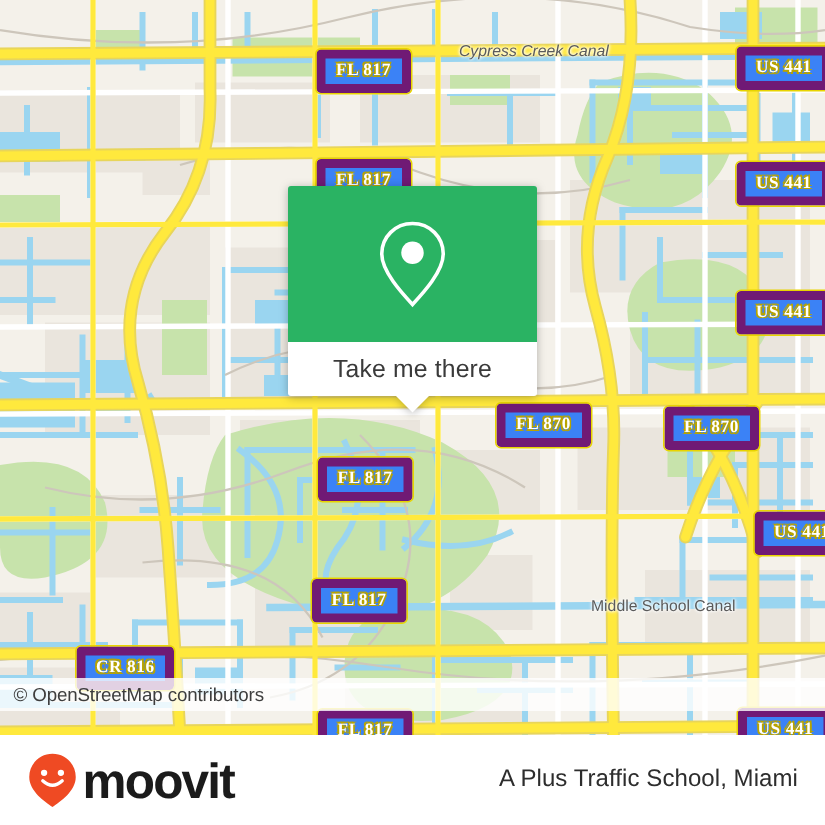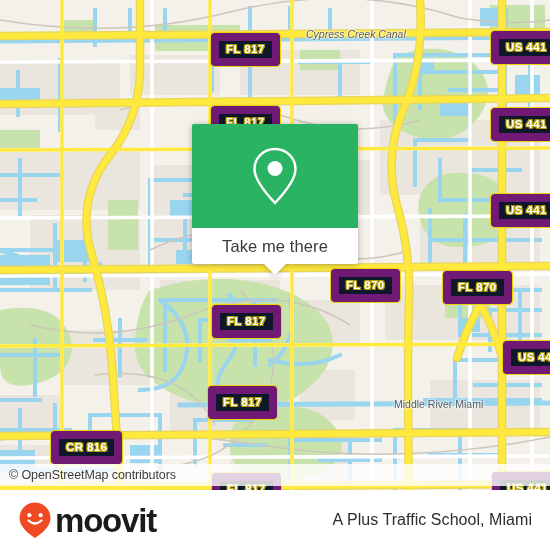--- a/index.html
+++ b/index.html
@@ -29,21 +29,21 @@
     height: 490px;
     overflow: hidden;
     background: #f4f1ea;
   }
   #map svg { display:block; }
 
   
   .attribution {
     position: absolute;
     left: 0;
-    bottom: 4px;
+    bottom: 16px;
     width: 550px;
     height: 22px;
     line-height: 22px;
     background: rgba(255,255,255,0.80);
     color: #3d3d3d;
     font-size: 12.5px;
     padding-left: 9px;
     box-sizing: border-box;
     letter-spacing: -0.1px;
     z-index: 40;
@@ -120,35 +120,36 @@
     font-size: 33px;
     font-weight: bold;
     color: #1b1b1b;
     letter-spacing: -1.2px;
     line-height: 1;
   }
 
   
   .shield {
     position: absolute;
-    background: #0f172a;
-    border: 8px solid #701a75;
+    background: #3b82f6;
+    border: 6px solid #701a75;
     outline: 1px solid #e8d400;
     border-radius: 3px;
     color: #ffffff;
     font-size: 11.5px;
     font-weight: bold;
     letter-spacing: 0.4px;
     padding: 1.5px 7px 2px 7px;
     white-space: nowrap;
     text-shadow:
       -1.1px -1.1px 0 #b9a400, 1.1px -1.1px 0 #b9a400,
       -1.1px  1.1px 0 #b9a400, 1.1px  1.1px 0 #b9a400;
     z-index: 30;
     line-height: 13px;
+    font-family: Liberation Serif, serif;
   }
   .maplabel {
     position: absolute;
     color: #5a5a5a;
     font-size: 10.5px;
     white-space: nowrap;
     z-index: 25;
     text-shadow: 0 0 2px #fff, 0 0 2px #fff, 0 0 3px #fff;
   }
 </style>
@@ -382,21 +383,21 @@
       <g stroke="#ffe93d" stroke-width="3.5" fill="none">
         <path d="M0 150 L550 148"></path>
         <path d="M210 0 L210 490"></path>
         <path d="M292 0 L292 490"></path>
         <path d="M62 0 L62 490"></path>
         <path d="M0 346 L550 344"></path>
       </g>
     </svg>
 
     <div class="maplabel" style="left:306px; top:28px;font-style:italic;">Cypress Creek Canal</div>
-    <div class="maplabel" style="left:394px; top:398px;">Middle River Miami</div>
+    <div class="maplabel" style="left:394px; top:398px;">Middle School Canal</div>
 
     <div class="shield" style="left:211px; top:33px;">FL 817</div>
     <div class="shield" style="left:491px; top:31px;">US 441</div>
     <div class="shield" style="left:211px; top:106px;">FL 817</div>
     <div class="shield" style="left:491px; top:108px;">US 441</div>
     <div class="shield" style="left:491px; top:194px;">US 441</div>
     <div class="shield" style="left:331px; top:269px;">FL 870</div>
     <div class="shield" style="left:443px; top:271px;">FL 870</div>
     <div class="shield" style="left:212px; top:305px;">FL 817</div>
     <div class="shield" style="left:503px; top:341px;">US 441</div>

